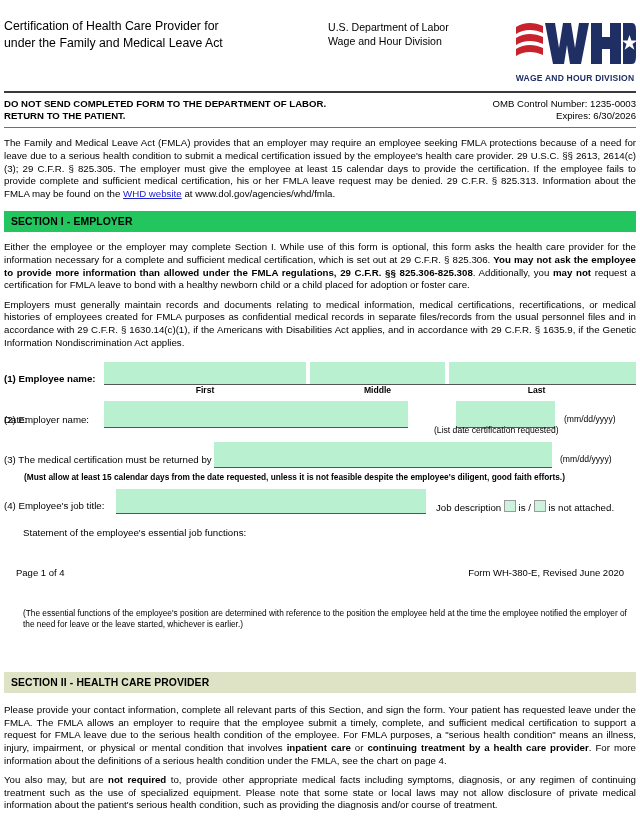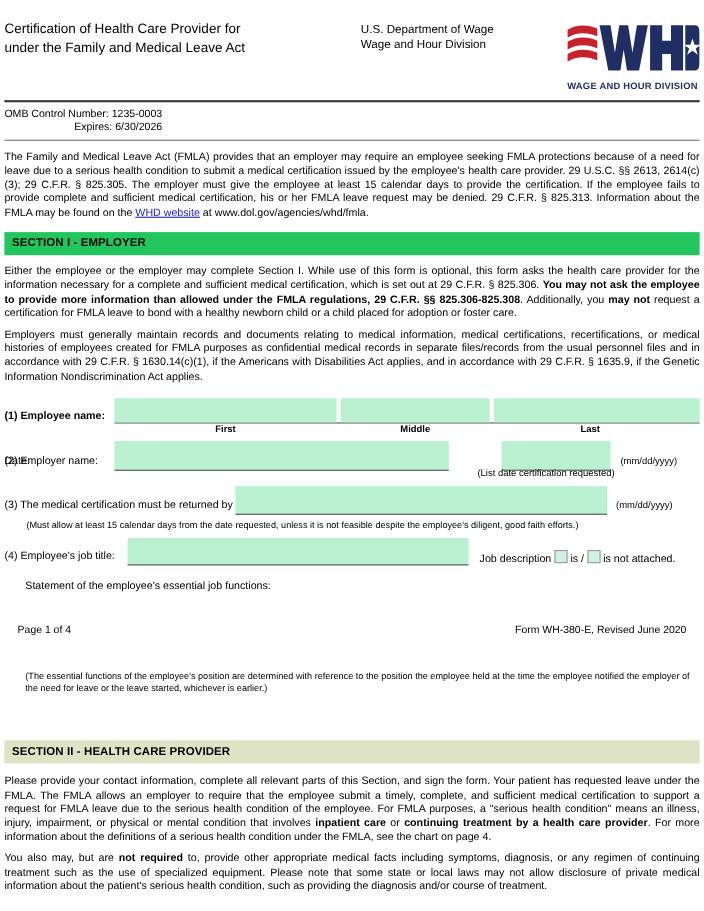--- a/index.html
+++ b/index.html
@@ -177,21 +177,21 @@
 
   
   .r-ret { position: relative; height: 30px; margin-top: 7px; }
   .r-ret .lbl { position: absolute; left: 0; top: 12px; }
   .ret-box {
     position: absolute; left: 210px; top: 0;
     width: 338px; height: 25px;
     border-bottom: 1px solid #555555;
   }
   .ret-fmt { position: absolute; left: 556px; top: 12px; font-size: 8.6px; }
-  .ret-note { margin-top: 0px; padding-left: 20px; }
+  .ret-note { margin-top: 0px; padding-left: 20px; font-weight: bold; }
 
   
   .r-job { position: relative; height: 28px; margin-top: 6px; }
   .r-job .lbl { position: absolute; left: 0; top: 11px; }
   .job-box {
     position: absolute; left: 112px; top: 0;
     width: 310px; height: 24px;
     border-bottom: 1px solid #555555;
   }
   .job-desc { position: absolute; left: 432px; top: 11px; white-space: nowrap; }
@@ -228,21 +228,21 @@
 
 <div class="page">
 
   <div class="hdr">
     <div class="hdr-title">
       <div>Certification of Health Care Provider for</div>
       <div>under the Family and Medical Leave Act</div>
     </div>
 
     <div class="hdr-dol">
-      <div>U.S. Department of Wage</div>
+      <div>U.S. Department of Labor</div>
       <div>Wage and Hour Division</div>
     </div>
 
     <div class="hdr-logo">
       <div class="logo-box">
         <svg width="122" height="56" viewBox="0 0 122 56">
 
           <g fill="#c8232c">
             <path d="M2 9 C10 4, 20 4, 29 8 L29 15 C20 11, 10 11, 2 16 Z"></path>
             <path d="M2 20 C10 15, 20 15, 29 19 L29 26 C20 22, 10 22, 2 27 Z"></path>
@@ -261,20 +261,24 @@
           <polygon fill="#ffffff" points="115.5,17 117.4,22.6 123.3,22.6 118.5,26.1 120.4,31.7 115.5,28.2 110.6,31.7 112.5,26.1 107.7,22.6 113.6,22.6"></polygon>
         </svg>
       </div>
       <div class="logo-sub">WAGE AND HOUR DIVISION</div>
     </div>
   </div>
 
   <div class="rule-thick"></div>
 
   <div class="notice">
+    <div class="notice-left">
+      <div>DO NOT SEND COMPLETED FORM TO THE DEPARTMENT OF LABOR.</div>
+      <div>RETURN TO THE PATIENT.</div>
+    </div>
     <div class="notice-right">
       <div>OMB Control Number: 1235-0003</div>
       <div>Expires: 6/30/2026</div>
     </div>
   </div>
 
   <div class="rule-thin"></div>
 
   <p class="para top-gap"><span>The Family and Medical Leave Act (FMLA) provides that an employer may require an employee seeking FMLA protections because of a need for leave due to a serious health condition to submit a medical certification issued by the employee's health care provider. 29 U.S.C. §§ 2613, 2614(c)(3); 29 C.F.R. § 825.305. The employer must give the employee at least 15 calendar days to provide the certification. If the employee fails to provide complete and sufficient medical certification, his or her FMLA leave request may be denied. 29 C.F.R. § 825.313. Information about the FMLA may be found on the </span><a class="lnk" href="#">WHD website</a><span> at www.dol.gov/agencies/whd/fmla.</span></p>
 

